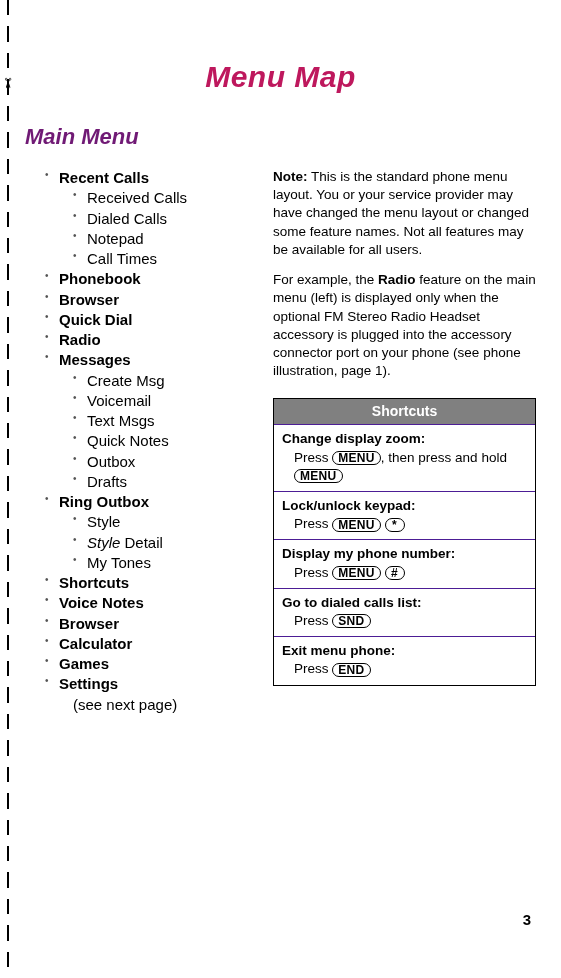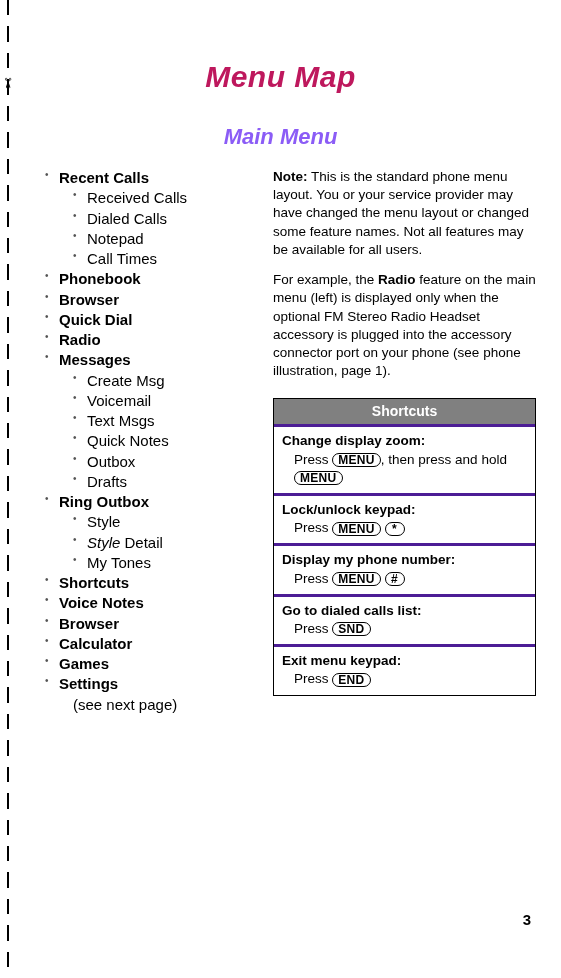--- a/index.html
+++ b/index.html
@@ -29,24 +29,23 @@
       color: #be185d;
       text-align: center;
       margin-bottom: 30px;
       font-family: Arial, Helvetica, sans-serif;
       letter-spacing: 0.5px;
     }
     .section-title {
       font-size: 22px;
       font-weight: bold;
       font-style: italic;
-      color: #8b5cf6;
+      color: #701a75;
       margin-bottom: 18px;
       margin-left: 0;
-      text-align: center;
     }
     .content-wrapper {
       display: flex;
       gap: 18px;
     }
     .menu-column {
       width: 230px;
       font-size: 15px;
       line-height: 1.35;
       padding-left: 20px;
@@ -102,21 +101,21 @@
     }
     .shortcuts-header {
       background: #808080;
       color: #fff;
       font-weight: bold;
       text-align: center;
       padding: 3px 0;
       font-size: 14px;
     }
     .shortcut-item {
-      border-top: 3px solid #4c1d95;
+      border-top: 1px solid #4c1d95;
       padding: 5px 8px 6px 8px;
       font-size: 13.5px;
     }
     .shortcut-item:first-of-type {
       border-top: none;
     }
     .shortcut-title {
       font-weight: bold;
     }
     .shortcut-desc {
@@ -292,21 +291,21 @@
       </div>
 
       <div class="shortcut-item">
         <div class="shortcut-title">Go to dialed calls list:</div>
         <div class="shortcut-desc">
           <span>Press </span><span class="key-btn">SND</span>
         </div>
       </div>
 
       <div class="shortcut-item">
-        <div class="shortcut-title">Exit menu keypad:</div>
+        <div class="shortcut-title">Exit menu phone:</div>
         <div class="shortcut-desc">
           <span>Press </span><span class="key-btn">END</span>
         </div>
       </div>
 
     </div>
   </div>
 
 </div>
 

